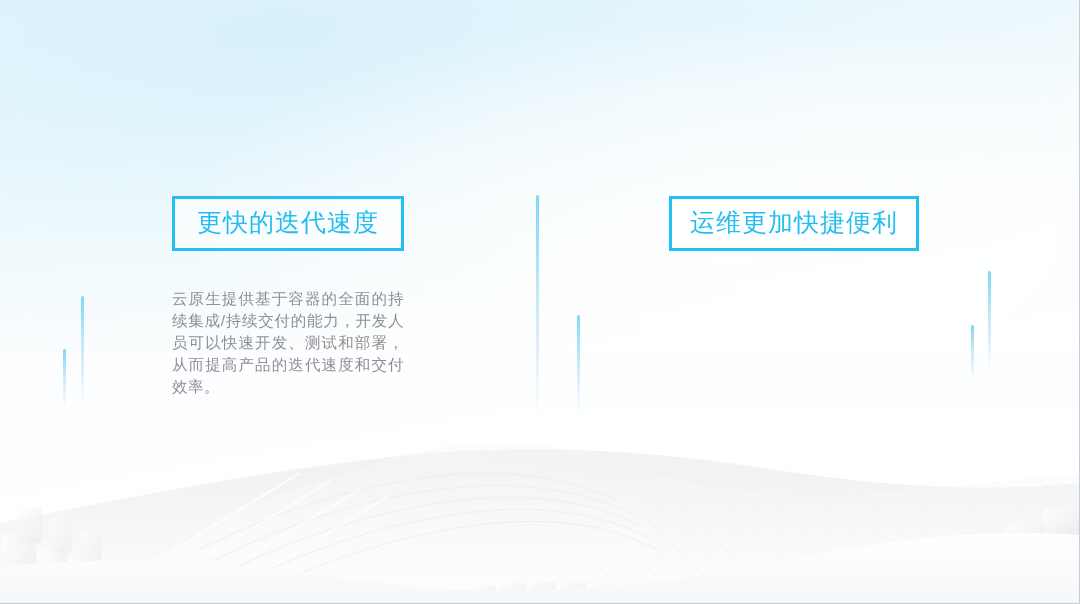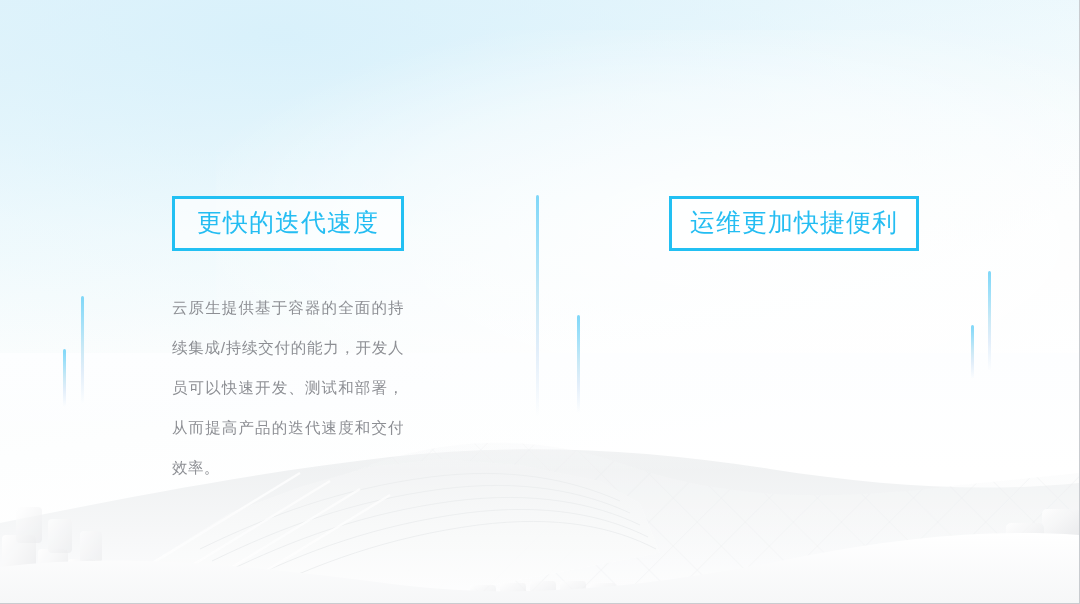--- a/index.html
+++ b/index.html
@@ -110,21 +110,21 @@
     text-align: center;
     letter-spacing: 1px;
     padding: 7px 10px 9px 10px;
     white-space: nowrap;
     pointer-events: auto;
   }
 
   .card-body {
     margin-top: 37px;
     font-size: 15.5px;
-    line-height: 40px;
+    line-height: 22px;
     color: #8d8f94;
     text-align: justify;
     text-justify: inter-ideograph;
     letter-spacing: 0.4px;
     pointer-events: auto;
   }
   .col-right .card-body { margin-top: 35px; }
 
   
   .stroke {

